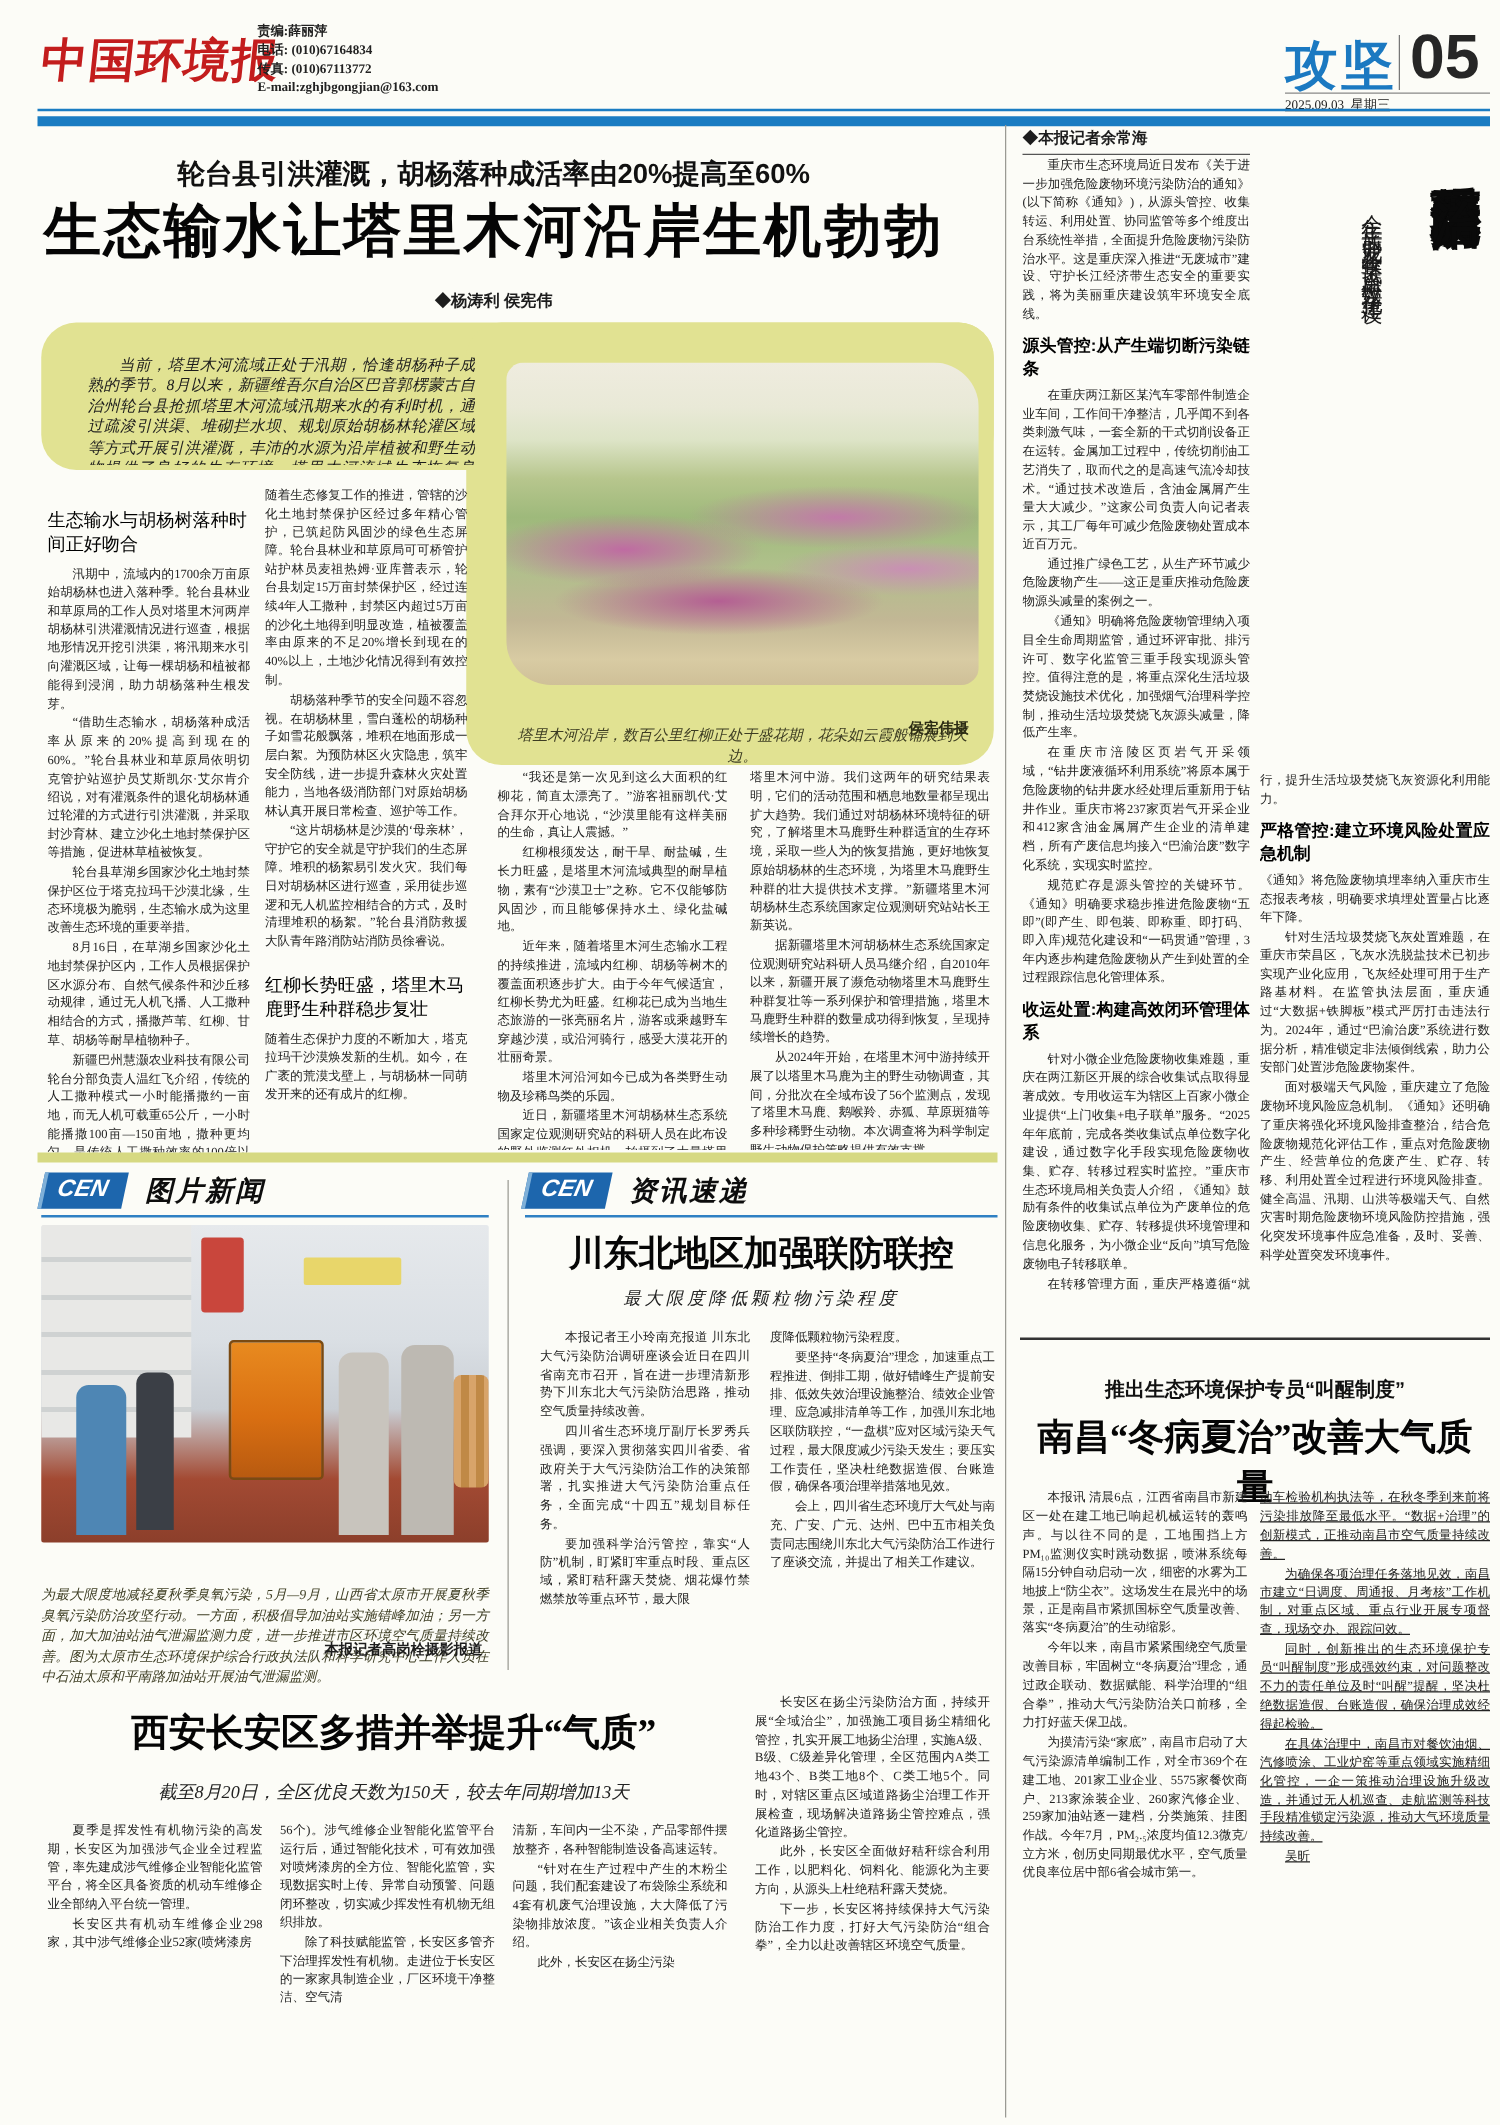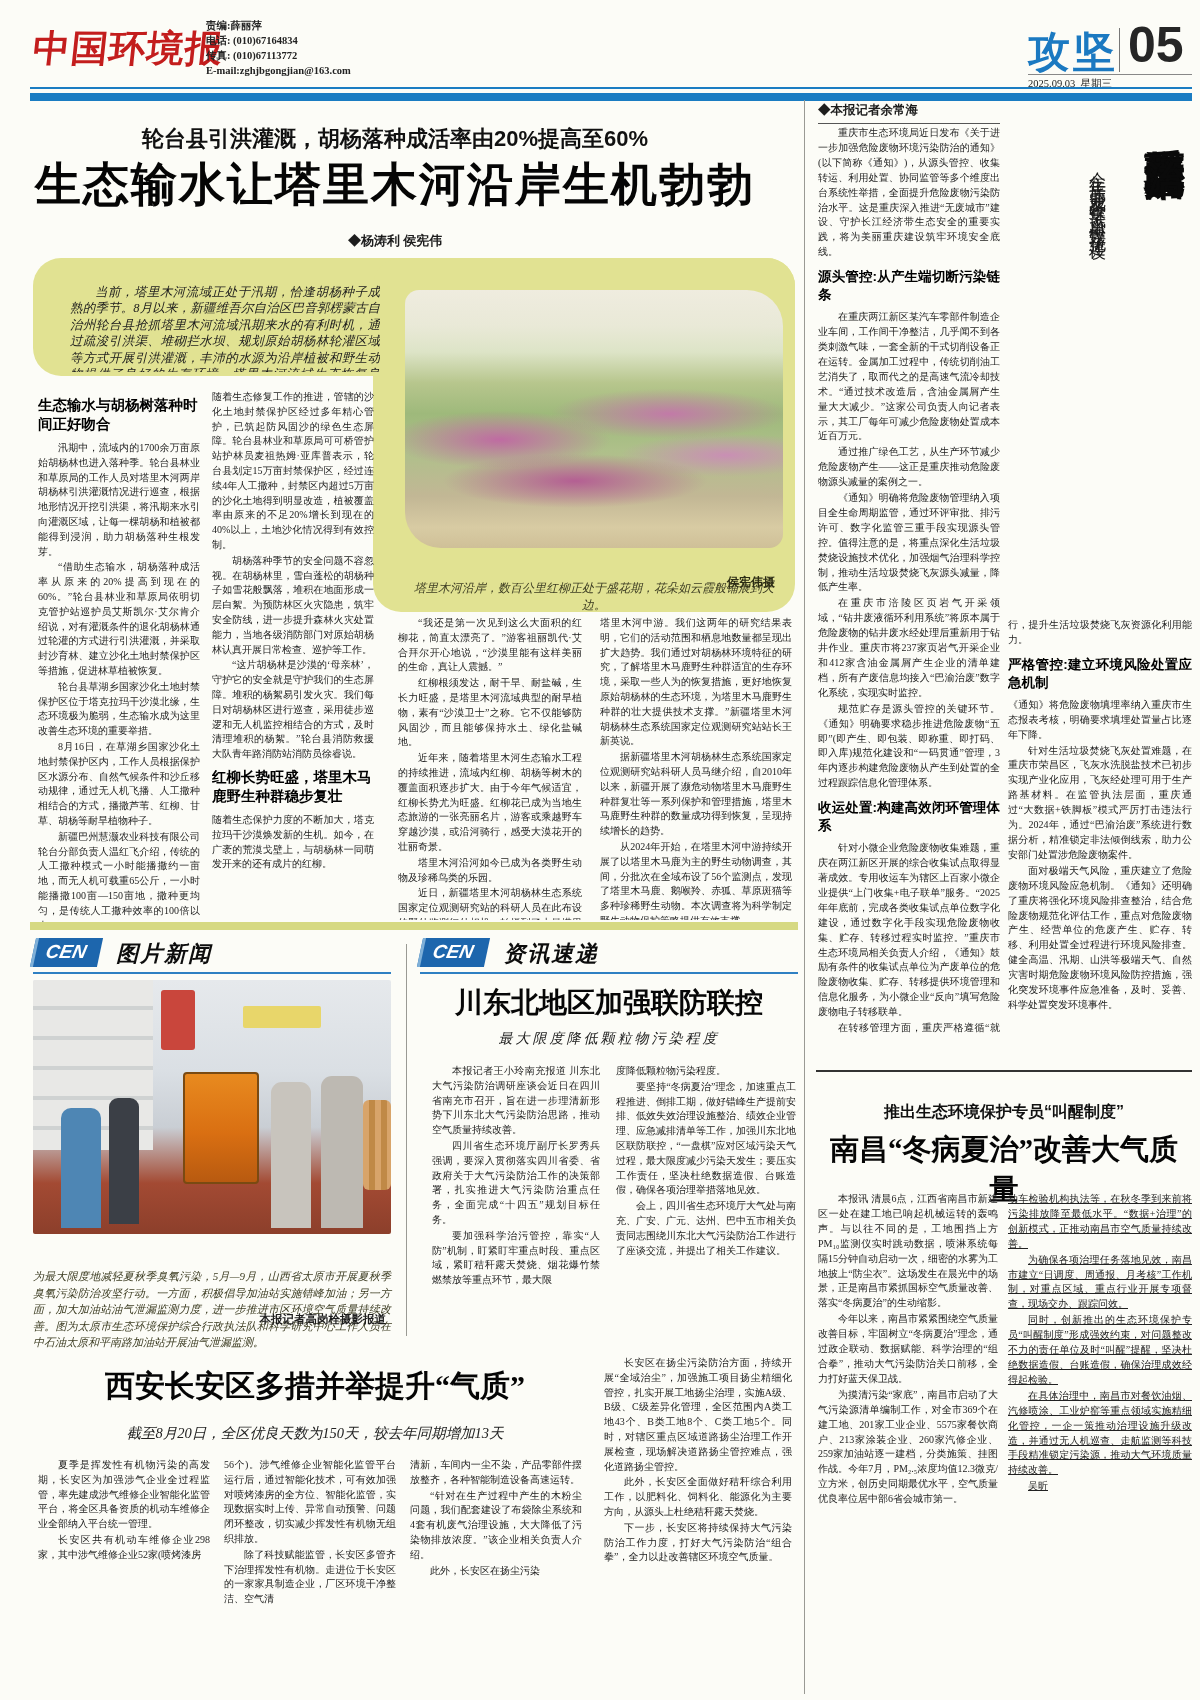--- a/index.html
+++ b/index.html
@@ -6,22 +6,22 @@
   .page{position:relative;width:1200px;height:1700px;background:#fcfcf7;overflow:hidden;
         font-family:"Liberation Serif",serif;color:#1d1d1d;margin:0 auto;}
   .abs{position:absolute;}
   .sans{font-family:"Liberation Sans",sans-serif;}
   .center{text-align:center;}
   .col{position:absolute;overflow:hidden;text-align:justify;}
   .col p{margin:0 0 1px 0;text-indent:2em;}
   .cont > div > p:first-child, .cont > p:first-child{text-indent:0;}
   .tbody{font-size:10px;line-height:14.8px;color:#222;}
   .rbody{font-size:10px;line-height:14.9px;color:#222;}
-  .subhead{font-family:"Liberation Sans",sans-serif;font-weight:bold;font-size:14.5px;
-           line-height:19px;color:#000;text-align:left;margin:6px 0 7px 0;text-indent:0;}
+  .subhead{font-family:"Liberation Sans",sans-serif;font-weight:normal;font-size:14.5px;
+           line-height:19px;color:#000;text-align:left;margin:18px 0 7px 0;text-indent:0;}
   .subhead-sm{font-family:"Liberation Sans",sans-serif;font-weight:bold;font-size:13.5px;
            line-height:18px;color:#000;margin:8px 0 6px 0;}
   .rule-v{position:absolute;width:1px;background:#9a9a94;}
   .rule-h{position:absolute;height:1px;background:#55555077;}
   .cen-badge{display:inline-block;background:#1d66ad;color:#fff;font-family:"Liberation Sans",sans-serif;
     font-style:italic;font-weight:bold;font-size:19px;padding:3px 14px 4px 10px;transform:skewX(-12deg);
     border-left:3px solid #7fb0d8;}
   .cen-label{display:inline-block;font-family:"Liberation Sans",sans-serif;font-style:italic;
     font-weight:bold;font-size:22px;color:#0d0d0d;margin-left:12px;vertical-align:middle;letter-spacing:2px;}
   .photo-caption{font-style:italic;color:#3c3c22;margin-top:24px;}

